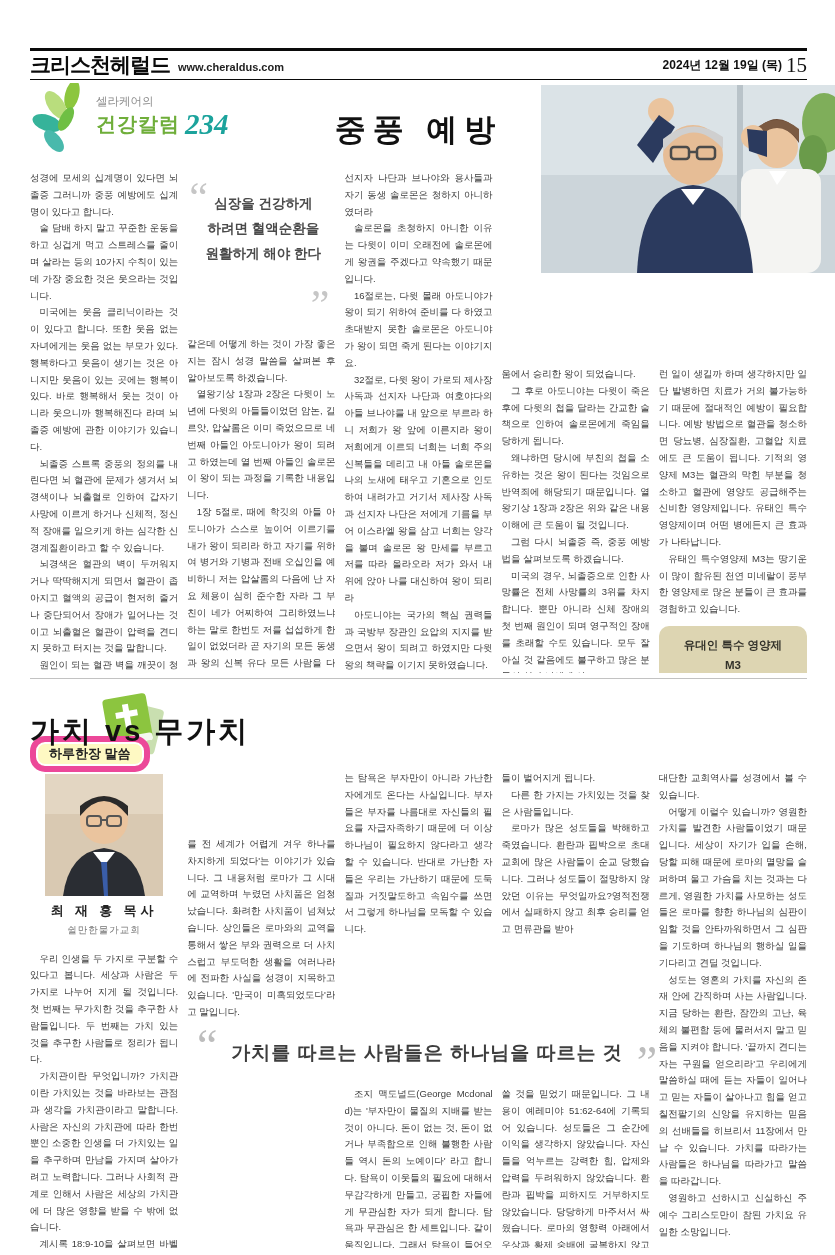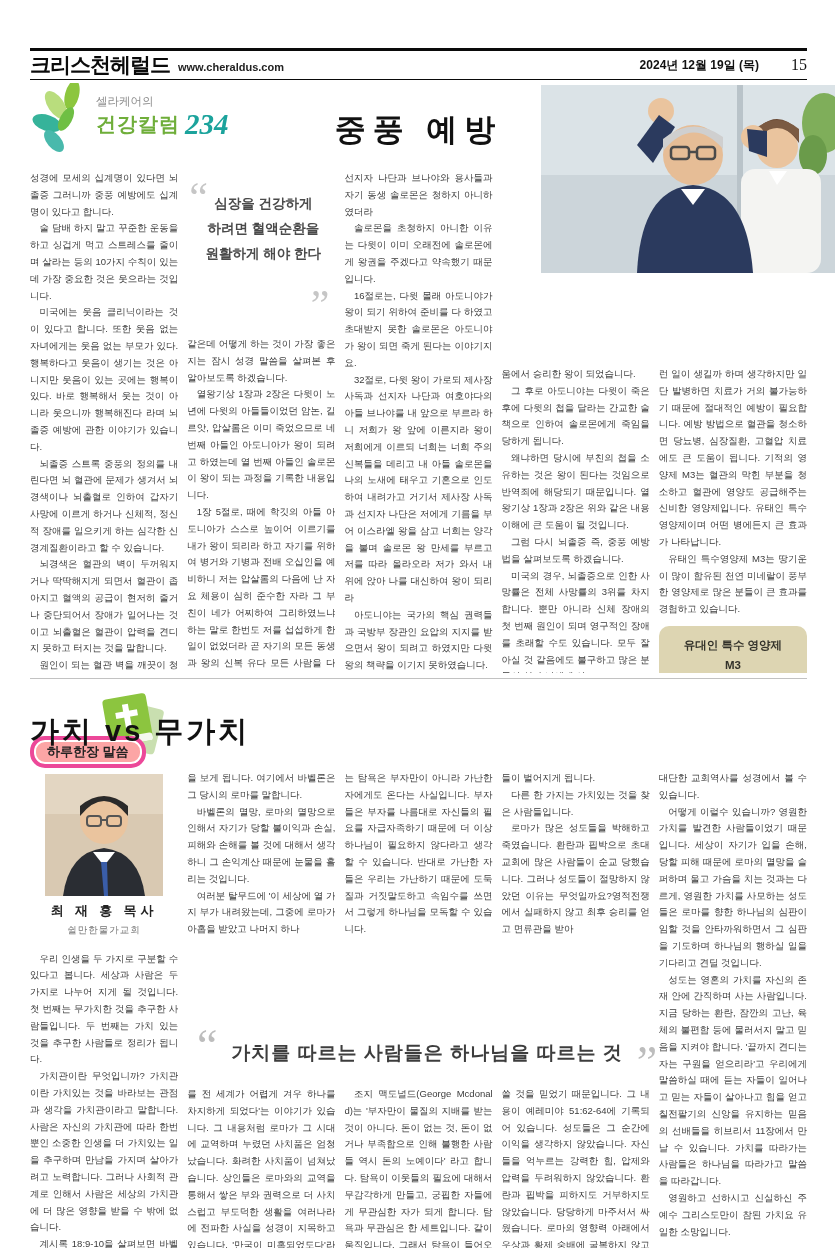--- a/index.html
+++ b/index.html
@@ -8,21 +8,21 @@
   
   .hdr{position:absolute;left:30px;right:28px;top:48px;height:28px;
        border-top:3px solid #0a0a0a;border-bottom:1px solid #0a0a0a;
        display:flex;align-items:center;}
   .masthead{font-size:21px;font-weight:bold;color:#0a0a0a;letter-spacing:-1px;}
   .site{font-size:11px;font-weight:bold;color:#222;margin-left:8px;margin-top:4px;}
   .section-name{position:absolute;left:0;right:0;text-align:center;font-size:17px;font-weight:bold;
        color:#0a0a0a;letter-spacing:5px;}
   .hdr-right{margin-left:auto;display:flex;align-items:center;}
   .date{font-size:12px;font-weight:bold;color:#111;}
-  .pageno{font-size:16px;font-family:"Liberation Serif",serif;color:#111;margin-left:32px;text-align:right;}
+  .pageno{font-size:21px;font-family:"Liberation Serif",serif;color:#111;margin-left:4px;text-align:right;}
   
   .cols{display:flex;gap:9px;overflow:hidden;}
   .col{flex:1;min-width:0;overflow:hidden;font-size:9.5px;line-height:16.8px;
        text-align:justify;word-break:break-all;color:#3c3c3c;}
   .col p{margin:0;}
   .col p.ind{text-indent:1em;}
   
   .health{position:absolute;left:30px;right:28px;top:85px;height:588px;}
   .health-head{position:relative;height:85px;}
   .h-title{position:absolute;left:0;right:0;top:24px;text-align:center;
@@ -49,21 +49,21 @@
        text-align:center;font-size:11.5px;line-height:1.75;color:#33322a;font-weight:bold;}
   
   .rule{position:absolute;left:30px;right:28px;top:678px;border-top:1px solid #c2c2c2;}
   
   .devo{position:absolute;left:30px;right:28px;top:690px;height:560px;}
   .devo-head{position:relative;height:80px;}
   .d-title{position:absolute;left:0;right:0;top:22px;text-align:left;
        font-size:29px;font-weight:bold;letter-spacing:3px;color:#111;}
   .badge{position:absolute;left:0;top:0;width:175px;height:78px;}
   .badge svg{position:absolute;left:62px;top:0;}
-  .badge-pill{position:absolute;left:0;top:46px;background:#fca5a5;border:4px solid #ec4899;
+  .badge-pill{position:absolute;left:0;top:46px;background:#fef9c3;border:6px solid #ec4899;
        border-radius:15px;padding:3px 13px;font-size:13px;font-weight:bold;color:#222;
        white-space:nowrap;box-shadow:0 0 0 2px #fff inset;}
   .devo .cols{height:478px;position:relative;}
   .half-top{height:250px;overflow:hidden;}
   .half-gap{height:66px;}
   .author{width:118px;margin:4px auto 0 auto;text-align:center;}
   .author-photo{width:118px;height:122px;overflow:hidden;}
   .author-name{margin-top:7px;font-size:13px;font-weight:bold;letter-spacing:4px;
        color:#222;font-family:"Liberation Serif",serif;}
   .author-church{margin-top:2px;font-size:9.5px;color:#777;letter-spacing:1px;}
@@ -230,25 +230,20 @@
           <div class="author-church">쉴만한물가교회</div>
         </div>
         <div class="col1-text">
           <p class="ind">우리 인생을 두 가지로 구분할 수 있다고 봅니다. 세상과 사람은 두 가지로 나누어 지게 될 것입니다. 첫 번째는 무가치한 것을 추구한 사람들입니다. 두 번째는 가치 있는 것을 추구한 사람들로 정리가 됩니다.</p>
           <p class="ind">가치관이란 무엇입니까? 가치관이란 가치있는 것을 바라보는 관점과 생각을 가치관이라고 말합니다. 사람은 자신의 가치관에 따라 한번 뿐인 소중한 인생을 더 가치있는 일을 추구하며 만남을 가지며 살아가려고 노력합니다. 그러나 사회적 관계로 인해서 사람은 세상의 가치관에 더 많은 영향을 받을 수 밖에 없습니다.</p>
           <p class="ind">계시록 18:9-10을 살펴보면 바벨론의 멸망을 바라보면서 많은 젊은이가 울고 가슴 아파하는 것</p>
         </div>
       </div>
 
       <div class="col">
-        <div class="half-top">
-          <p>을 보게 됩니다. 여기에서 바벨론은 그 당시의 로마를 말합니다.</p>
-          <p class="ind">바벨론의 멸망, 로마의 멸망으로 인해서 자기가 당할 불이익과 손실, 피해와 손해를 볼 것에 대해서 생각하니 그 손익계산 때문에 눈물을 흘리는 것입니다.</p>
-          <p class="ind">여러분 탈무드에 '이 세상에 열 가지 부가 내려왔는데, 그중에 로마가 아홉을 받았고 나머지 하나</p>
-        </div>
         <div class="half-gap"></div>
         <p>를 전 세계가 어렵게 겨우 하나를 차지하게 되었다'는 이야기가 있습니다. 그 내용처럼 로마가 그 시대에 교역하며 누렸던 사치품은 엄청났습니다. 화려한 사치품이 넘쳐났습니다. 상인들은 로마와의 교역을 통해서 쌓은 부와 권력으로 더 사치스럽고 부도덕한 생활을 여러나라에 전파한 사실을 성경이 지목하고 있습니다. '만국이 미혹되었도다'라고 말입니다.</p>
 
       </div>
 
       <div class="col">
         <div class="half-top">
           <p>는 탐욕은 부자만이 아니라 가난한 자에게도 온다는 사실입니다. 부자들은 부자를 나름대로 자신들의 필요를 자급자족하기 때문에 더 이상 하나님이 필요하지 않다라고 생각할 수 있습니다. 반대로 가난한 자들은 우리는 가난하기 때문에 도둑질과 거짓말도하고 속임수를 쓰면서 그렇게 하나님을 모독할 수 있습니다.</p>
         </div>
         <div class="half-gap"></div>

